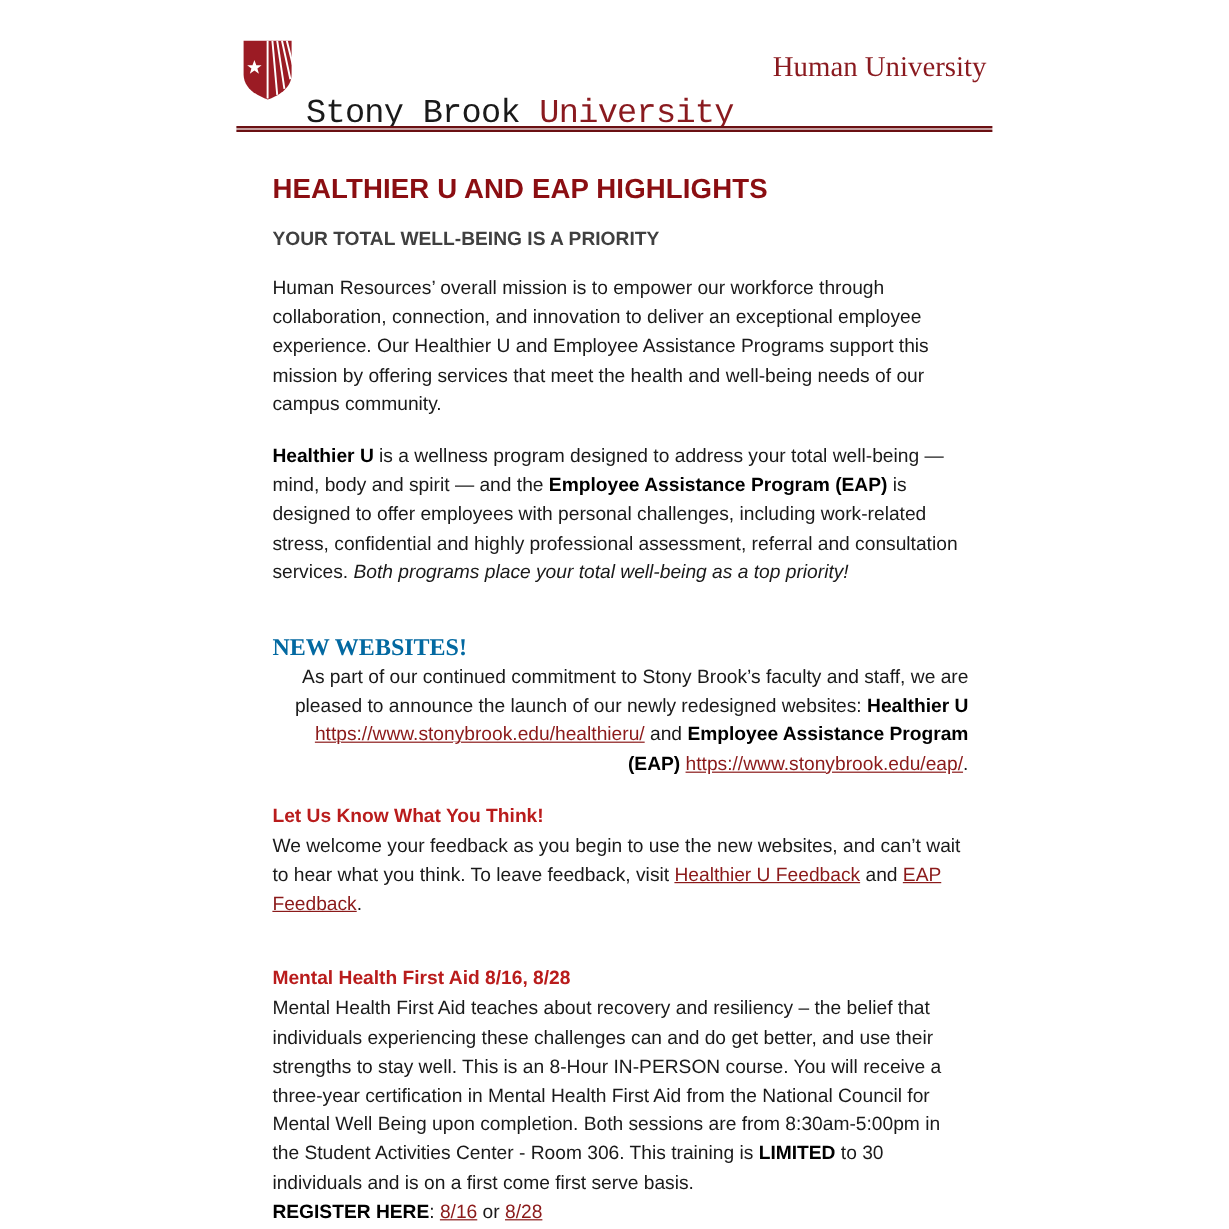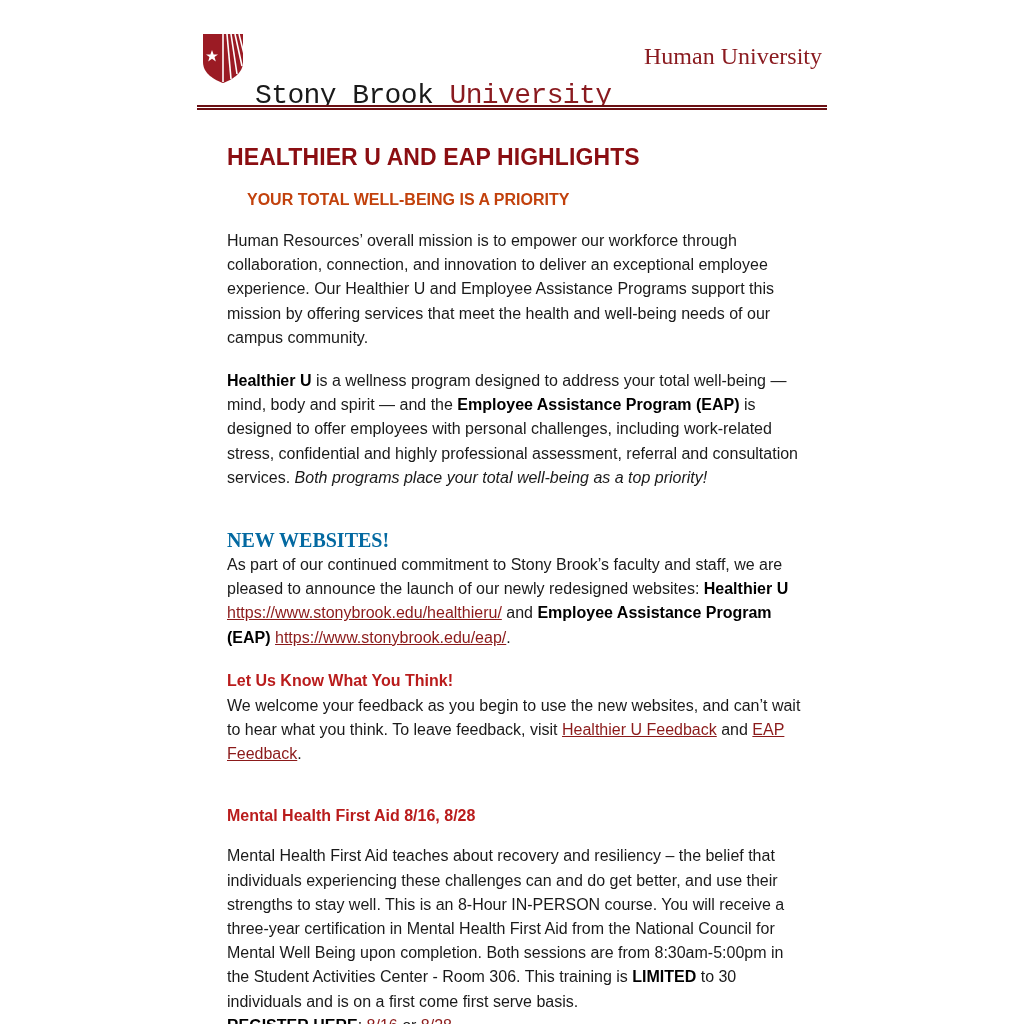--- a/index.html
+++ b/index.html
@@ -11,21 +11,21 @@
     .shield { width: 44px; height: 52px; display: block; }
     .wordmark { position: absolute; left: 54px; top: 10px; font-family: Liberation Mono, monospace; font-size: 28px; letter-spacing: -0.6px; white-space: nowrap; line-height: 1; margin-top: 40px; }
     .wordmark .sb { color: #1a1a1a; }
     .wordmark .univ { color: #8a1a1f; }
     .dept { position: absolute; right: 5px; top: 16px; font-family: "Liberation Serif", serif; font-size: 24px; color: #8a1a1f; white-space: nowrap; line-height: 1; }
 
     .divider { position: absolute; left: 197px; top: 105px; width: 630px; height: 5px; border-top: 2px solid #6b1013; border-bottom: 2px solid #6b1013; background: #fff; }
 
     .content { position: absolute; left: 227px; top: 143px; width: 580px; font-size: 16px; line-height: 24.2px; }
     .h1 { font-size: 23px; font-weight: bold; color: #8b0e12; line-height: 28px; margin-bottom: 18px; letter-spacing: 0.1px; }
-    .h2 { font-size: 16px; font-weight: bold; color: #c2410c; line-height: 22px; margin-left: 20px; }
+    .h2 { font-size: 16px; font-weight: bold; color: #404040; line-height: 22px; }
     .sec { font-size: 20px; font-weight: bold; color: #0369a1; line-height: 24px; font-family: Liberation Serif, serif; }
     .sub { font-size: 16px; font-weight: bold; color: #b91c1c; line-height: 24px; }
     p { font-size: 16px; line-height: 24.2px; color: #1a1a1a; }
     b { color: #000; }
     a { color: #8b1a1a; text-decoration: underline; }
     .gap1 { height: 19px; }
     .gap2 { height: 38px; }
     .gap3 { height: 19px; }
   </style>
 </head>
@@ -57,31 +57,31 @@
   <div class="h1">HEALTHIER U AND EAP HIGHLIGHTS</div>
   <div class="h2">YOUR TOTAL WELL-BEING IS A PRIORITY</div>
   <p style="margin-top:18px;">Human Resources’ overall mission is to empower our workforce through collaboration, connection, and innovation to deliver an exceptional employee experience. Our Healthier U and Employee Assistance Programs support this mission by offering services that meet the health and well-being needs of our campus community.</p>
   <div class="gap1"></div>
   <p>
     <b>Healthier U</b><span> is a wellness program designed to address your total well-being — mind, body and spirit — and the </span><b>Employee Assistance Program (EAP)</b><span> is designed to offer employees with personal challenges, including work-related stress, confidential and highly professional assessment, referral and consultation services. </span><i>Both programs place your total well-being as a top priority!</i>
   </p>
   <div class="gap2"></div>
 
   <div class="sec">NEW WEBSITES!</div>
-  <p style="margin-top:1px;">
+  <p style="margin-top:1px;text-align:right;">
     <span>As part of our continued commitment to Stony Brook’s faculty and staff, we are pleased to announce the launch of our newly redesigned websites: </span><b>Healthier U</b><br><a href="#">https://www.stonybrook.edu/healthieru/</a><span> and </span><b>Employee Assistance Program (EAP)</b><span> </span><a href="#">https://www.stonybrook.edu/eap/</a><span>.</span>
   </p>
   <div class="gap3"></div>
 
   <div class="sub">Let Us Know What You Think!</div>
   <p style="margin-top:1px;">
     <span>We welcome your feedback as you begin to use the new websites, and can’t wait to hear what you think. To leave feedback, visit </span><a href="#">Healthier U Feedback</a><span> and </span><a href="#">EAP Feedback</a><span>.</span>
   </p>
   <div class="gap2"></div>
 
   <div class="sub">Mental Health First Aid 8/16, 8/28</div>
-  <p style="margin-top:16px;">
+  <p style="margin-top:1px;">
     <span>Mental Health First Aid teaches about recovery and resiliency – the belief that individuals experiencing these challenges can and do get better, and use their strengths to stay well. This is an 8-Hour IN-PERSON course. You will receive a three-year certification in Mental Health First Aid from the National Council for Mental Well Being upon completion. Both sessions are from 8:30am-5:00pm in the Student Activities Center - Room 306. This training is </span><b>LIMITED</b><span> to 30 individuals and is on a first come first serve basis.</span>
   </p>
   <p>
     <b>REGISTER HERE</b><span>: </span><a href="#">8/16</a><span> or </span><a href="#">8/28</a>
   </p>
 </div>
 
 </body></html>

